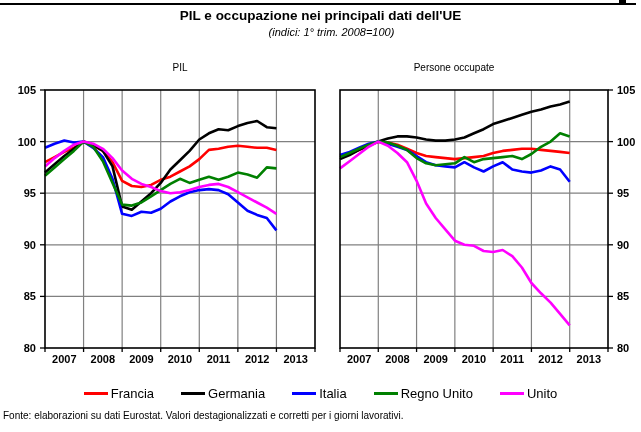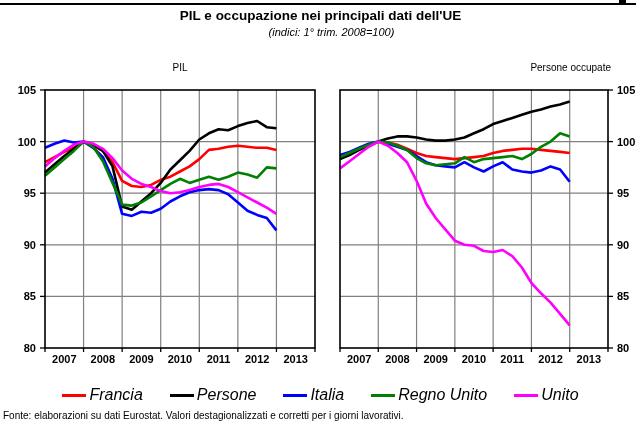--- a/index.html
+++ b/index.html
@@ -6,28 +6,28 @@
   body{font-family:"Liberation Sans","DejaVu Sans",sans-serif;}
   #page{position:relative;width:641px;height:432px;background:#fff;overflow:hidden;}
   .toprule{position:absolute;left:0;top:3px;width:636px;height:2px;background:#000;}
   .topmark{position:absolute;left:619px;top:0;width:7px;height:3px;background:#000;}
   .title{position:absolute;top:8px;left:0;width:100%;text-align:center;
          font-size:13.5px;font-weight:bold;color:#000;}
   .subtitle{position:absolute;top:26px;left:11px;width:100%;text-align:center;
             font-size:11px;font-style:italic;color:#000;}
   .chart-title{position:absolute;top:62px;font-size:10px;color:#000;text-align:center;}
   #pil-title{left:45px;width:270px;}
-  #occ-title{left:343px;width:268px;text-align:right;}
+  #occ-title{left:320px;width:268px;}
   svg.chart{position:absolute;left:0;top:0;width:641px;height:432px;}
   .axis-label{font-family:"Liberation Sans","DejaVu Sans",sans-serif;font-size:11px;font-weight:bold;fill:#000;}
   .legend{position:absolute;top:386px;left:0;width:100%;display:flex;
           justify-content:center;align-items:center;gap:27px;}
   .legend-item{display:flex;align-items:center;gap:3px;}
   .legend-line{display:inline-block;width:24px;height:3px;}
-  .legend-label{font-size:16px;color:#000;font-style:italic;}
+  .legend-label{font-size:13px;color:#000;}
   .footer{position:absolute;top:410px;left:3px;width:635px;font-size:10px;color:#000;}
 </style>
 </head>
 <body>
 
 <div id="page">
   <div class="toprule"></div>
   <div class="topmark"></div>
   <div class="title">PIL e occupazione nei principali dati dell'UE</div>
   <div class="subtitle">(indici: 1° trim. 2008=100)</div>
@@ -142,21 +142,21 @@
       <rect x="340" y="90" width="268" height="258" fill="none" stroke="#000000" stroke-width="1.6"></rect>
     </svg>
 
   <div class="legend">
     <div class="legend-item">
       <span class="legend-line" style="background: rgb(255, 0, 0);"></span>
       <span class="legend-label">Francia</span>
     </div>
     <div class="legend-item">
       <span class="legend-line" style="background: rgb(0, 0, 0);"></span>
-      <span class="legend-label">Persone</span>
+      <span class="legend-label">Germania</span>
     </div>
     <div class="legend-item">
       <span class="legend-line" style="background: rgb(0, 0, 255);"></span>
       <span class="legend-label">Italia</span>
     </div>
     <div class="legend-item">
       <span class="legend-line" style="background: rgb(0, 128, 0);"></span>
       <span class="legend-label">Regno Unito</span>
     </div>
     <div class="legend-item">

